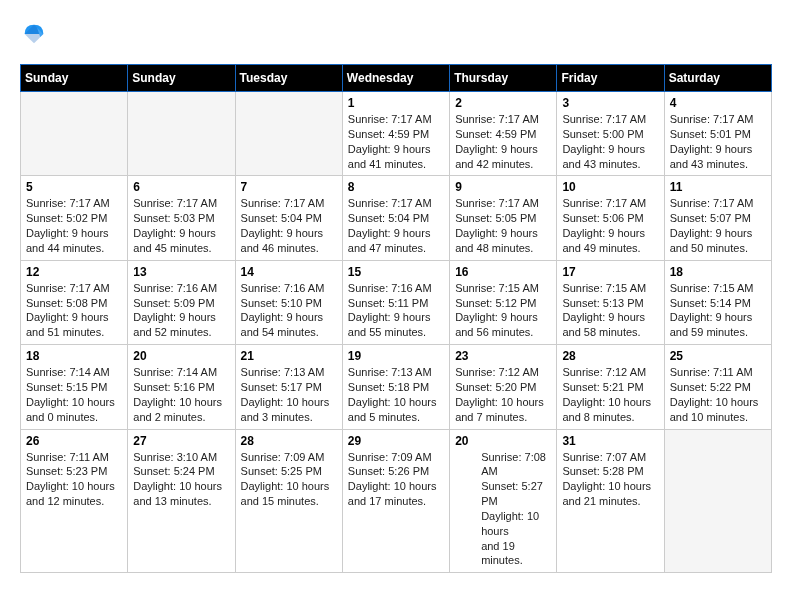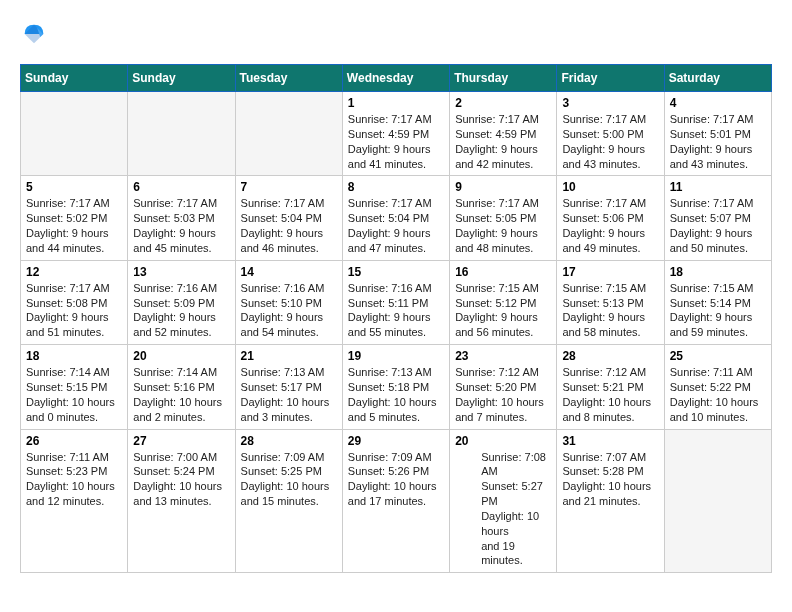--- a/index.html
+++ b/index.html
@@ -43,21 +43,21 @@
     .location {
       font-size: 16px;
       color: #444;
     }
     .calendar {
       width: 100%;
       border-collapse: collapse;
       font-size: 11px;
     }
     .calendar th {
-      background: #0f766e;
+      background: #000000;
       color: #fff;
       padding: 6px 4px;
       text-align: left;
       font-size: 12px;
       font-weight: bold;
       border: 1px solid #1565C0;
     }
     .calendar td {
       border: 1px solid #ccc;
       vertical-align: top;
@@ -308,21 +308,21 @@
       <tr>
         <td>
           <span class="day-num">26</span>
           <div class="day-info" style="white-space: pre-line;">Sunrise: 7:11 AM
 Sunset: 5:23 PM
 Daylight: 10 hours
 and 12 minutes.</div>
         </td>
         <td>
           <span class="day-num">27</span>
-          <div class="day-info" style="white-space: pre-line;">Sunrise: 7:00 AM
+          <div class="day-info" style="white-space: pre-line;">Sunrise: 3:10 AM
 Sunset: 5:24 PM
 Daylight: 10 hours
 and 13 minutes.</div>
         </td>
         <td>
           <span class="day-num">28</span>
           <div class="day-info" style="white-space: pre-line;">Sunrise: 7:09 AM
 Sunset: 5:25 PM
 Daylight: 10 hours
 and 15 minutes.</div>

